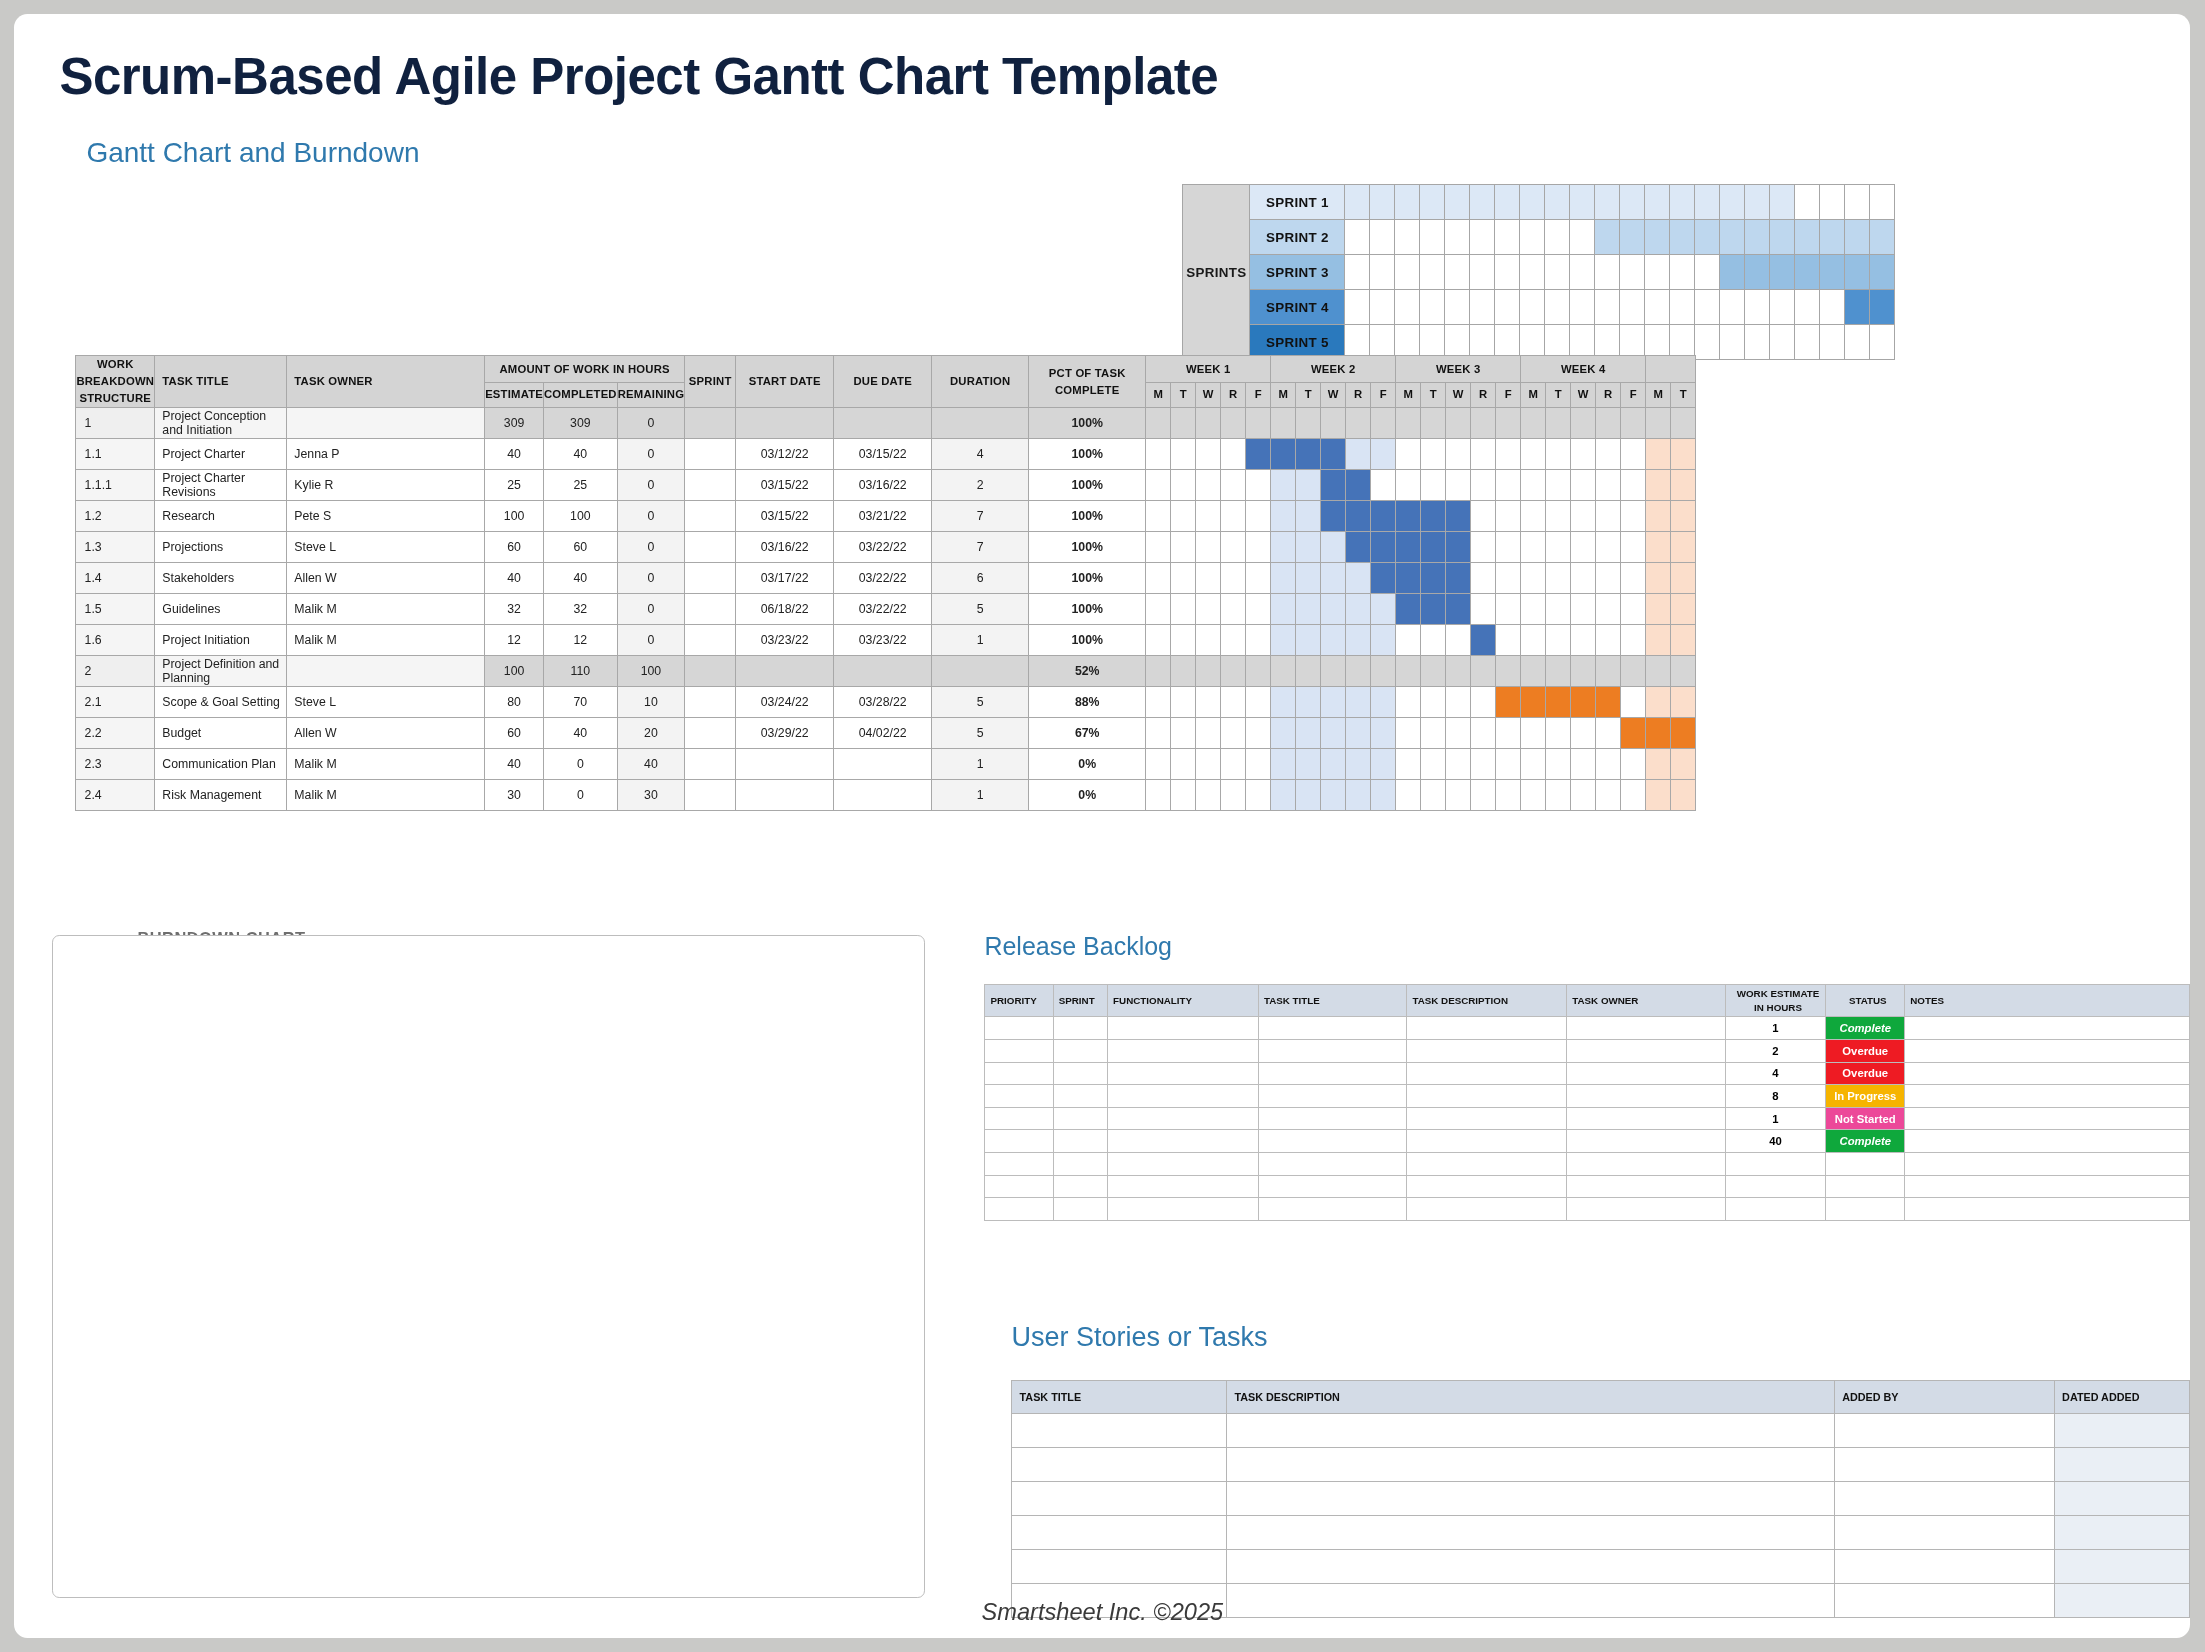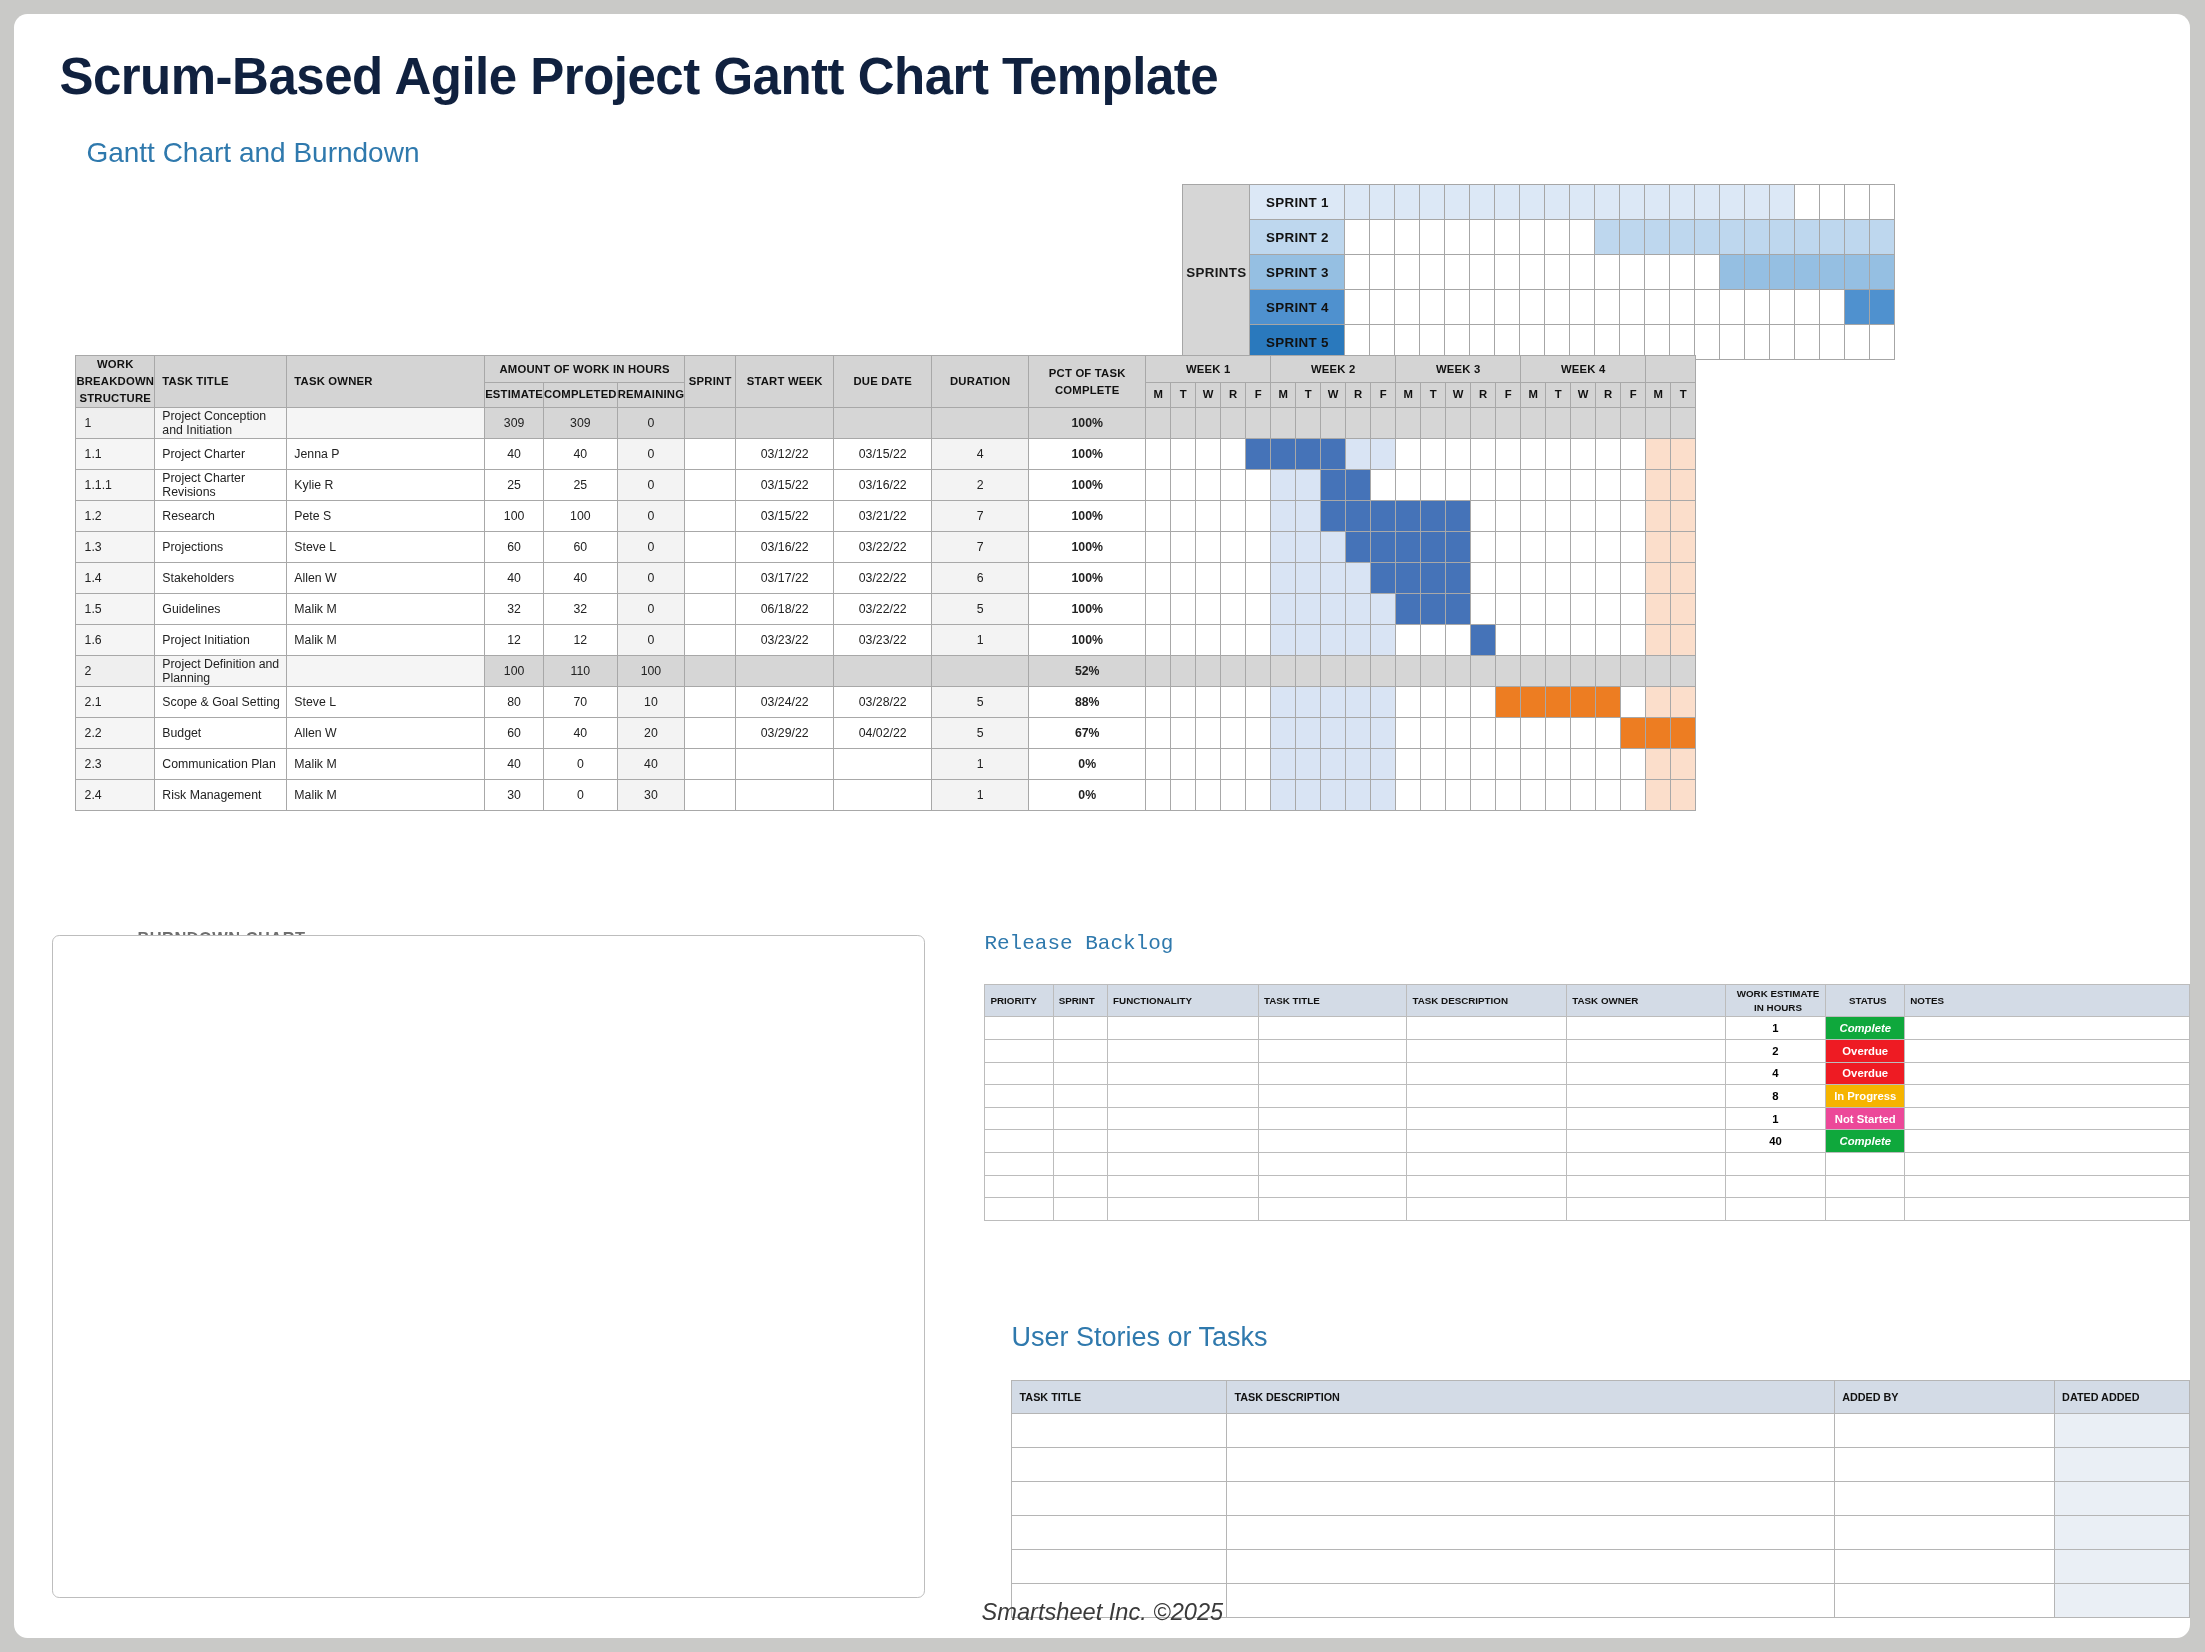--- a/index.html
+++ b/index.html
@@ -92,21 +92,21 @@
     width:873px; height:663px;
     border:0.5px solid #bdbdbd; border-radius:7.2px;
     background:#fff;
   }
   #bd-title {
     position:absolute; left:123px; top:915px;
     font-size:16.4px; font-weight:bold; color:#6e6e6e; letter-spacing:0.5px;
   }
 
   
-  #rb-title { position:absolute; left:970px; top:918px; font-size:21px; color:#2f79ad;font-family:Liberation Mono, monospace; }
+  #rb-title { position:absolute; left:970px; top:918px; font-size:25px; color:#2f79ad; }
   #rb-table { position:absolute; left:970px; top:970px; border-collapse:collapse; }
   #rb-table td, #rb-table th { border:0.5px solid #bcbcbc; padding:0; }
   #rb-table th {
     background:#d3dbe6; font-size:9.8px; font-weight:bold; color:#111;
     text-align:left; padding-left:5.1px !important; height:32px; line-height:1.45;
   }
   #rb-table td { height:22.6px; font-size:11.3px; }
   .rb-est { text-align:center; font-weight:bold; }
   .rb-status { text-align:center; font-weight:bold; font-size:10.3px; color:#fff; }
   .st-complete { background:#0fa83c;font-style:italic; }
@@ -273,21 +273,21 @@
   </div>
 
   <table id="main-table">
     <thead>
       <tr>
         <th rowspan="2" class="th-center" style="width:55px">WORK BREAKDOWN STRUCTURE</th>
         <th rowspan="2" class="th-left" style="width:132px">TASK TITLE</th>
         <th rowspan="2" class="th-left" style="width:198px">TASK OWNER</th>
         <th colspan="3" class="th-center">AMOUNT OF WORK IN HOURS</th>
         <th rowspan="2" class="th-center" style="width:51px">SPRINT</th>
-        <th rowspan="2" class="th-center" style="width:98px">START WEEK</th>
+        <th rowspan="2" class="th-center" style="width:98px">START DATE</th>
         <th rowspan="2" class="th-center" style="width:98px">DUE DATE</th>
         <th rowspan="2" class="th-center" style="width:97px">DURATION</th>
         <th rowspan="2" class="th-center" style="width:117px">PCT OF TASK COMPLETE</th>
         <th colspan="5" class="wk">WEEK 1</th>
         <th colspan="5" class="wk">WEEK 2</th>
         <th colspan="5" class="wk">WEEK 3</th>
         <th colspan="5" class="wk orange">WEEK 4</th>
         <th colspan="2" class="wk orange"></th>
       </tr>
       <tr id="sub-header-row">

